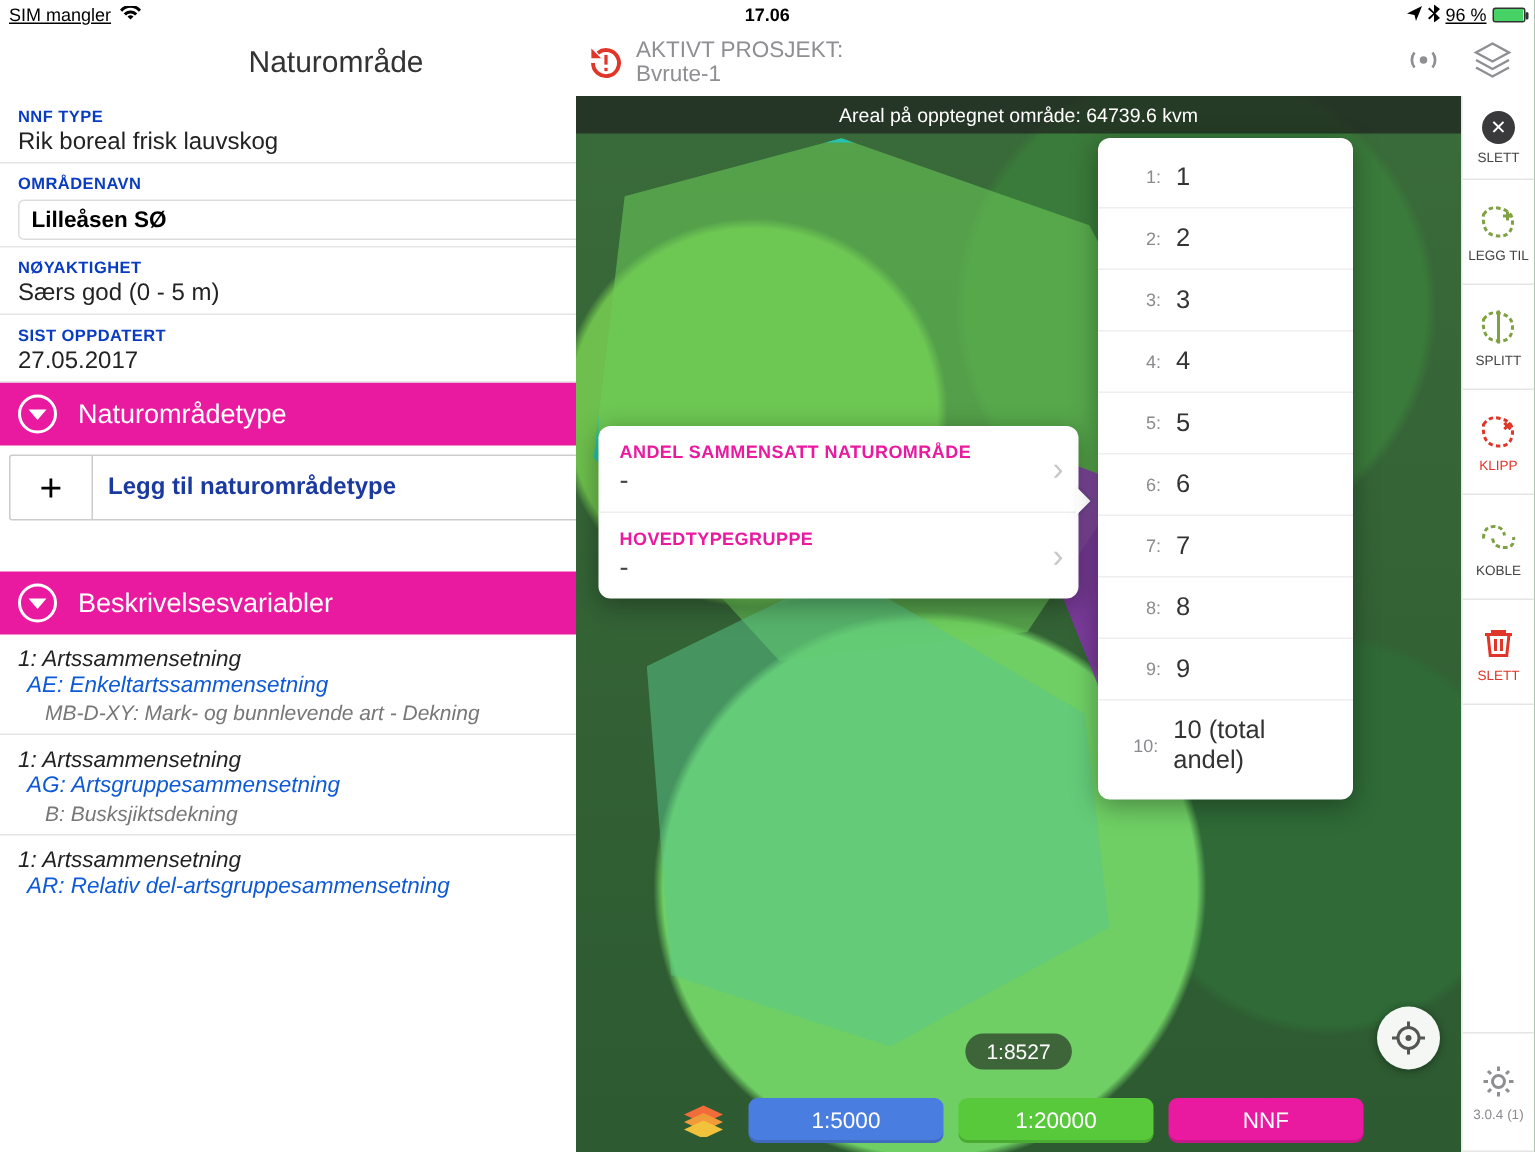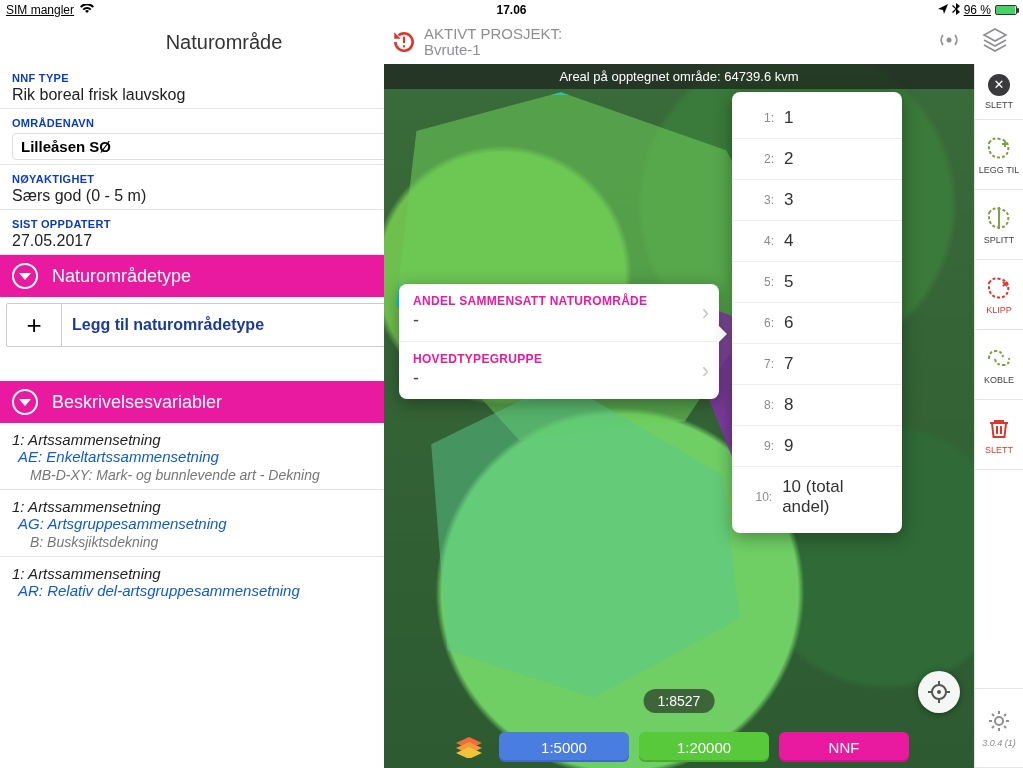--- a/index.html
+++ b/index.html
@@ -84,21 +84,21 @@
   .btn.green { background:#57c93a; }
   .btn.pink { background:#e91aa0; }
 
   
   .toolcol { position:absolute; top:64px; right:0; width:49px; bottom:0; background:#fff; border-left:1px solid #e5e5e5; display:flex; flex-direction:column; }
   .tool { height:70px; border-bottom:1px solid #e5e5e5; display:flex; flex-direction:column; align-items:center; justify-content:center; font-size:9px; color:#444; gap:4px;}
   .tool.red { color:#e0362a; }
   .tool svg { width:26px; height:26px; }
   .tool.first { height:56px; }
   .tool.last { margin-top:auto; border-top:1px solid #e5e5e5; height:80px; color:#8a8a8f; }
-  .tool.last .ver { font-size:9px;font-style:italic; }
+  .tool.last .ver { font-size:9px; }
 
 </style>
 </head>
 <body>
 
 <div class="status-bar">
   <div class="status-left">
     <span>SIM mangler</span>
     <span class="wifi-ico">
       <svg width="14" height="10" viewBox="0 0 14 10">

